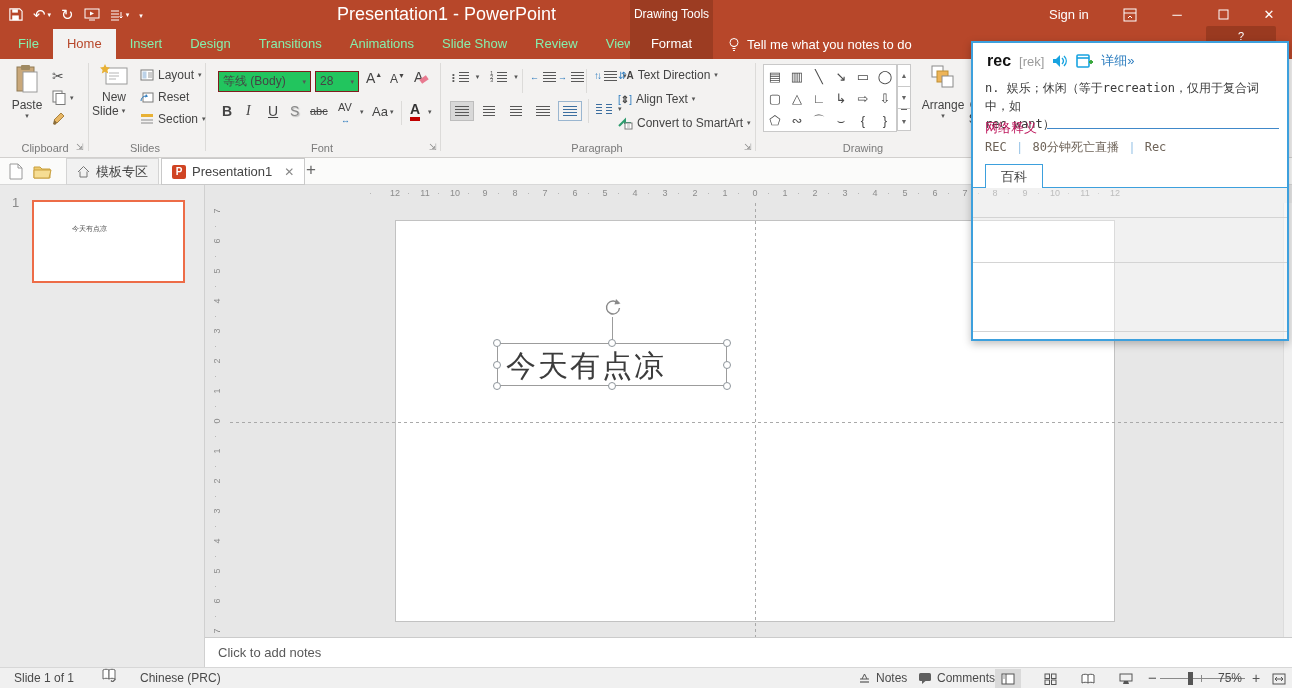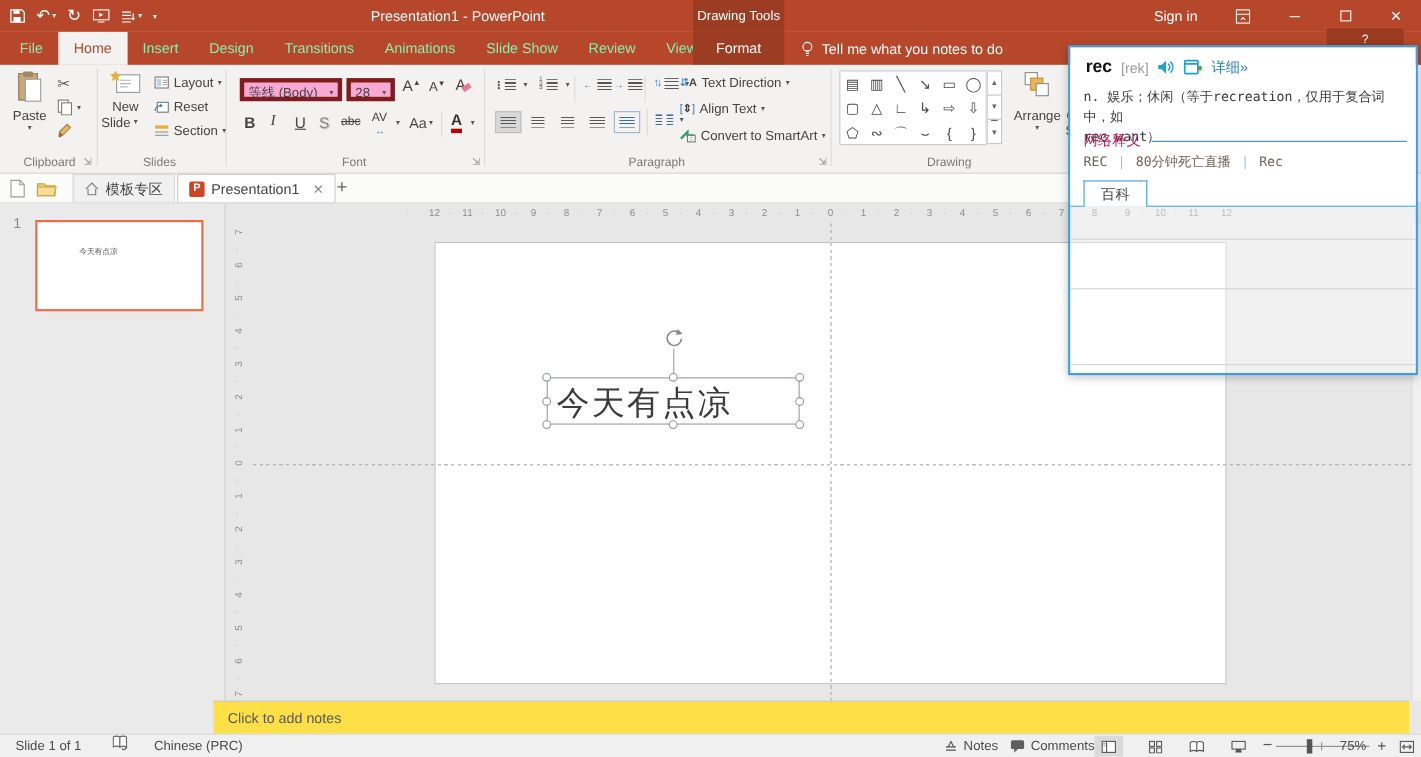--- a/index.html
+++ b/index.html
@@ -5,40 +5,40 @@
 *{box-sizing:border-box;margin:0;padding:0}
 html,body{width:1292px;height:688px;overflow:hidden}
 body{font-family:"Liberation Sans",sans-serif;background:#fff;color:#444}
 #app{position:relative;width:1292px;height:688px;background:#e7e7e7}
 .abs{position:absolute}
 
 #titlebar{position:absolute;left:0;top:0;width:1292px;height:29px;background:#b7472a;color:#fff}
 #titlebar .qat{position:absolute;top:0;left:8px;height:29px;display:flex;align-items:center;gap:10px}
 .qbtn{color:#fff;font-size:15px;line-height:29px;cursor:default;display:flex;align-items:center}
 .qbtn .dd{font-size:7px;margin-left:2px}
-#title-text{position:absolute;left:337px;top:0;line-height:29px;font-size:13px;color:#fff}
+#title-text{position:absolute;left:337px;top:0;line-height:29px;font-size:18px;color:#fff}
 #ctx-header{position:absolute;left:630px;top:0;width:83px;height:29px;background:#9c3c22;color:#fff;font-size:12px;text-align:center;line-height:29px}
 #signin{position:absolute;left:1049px;top:0;line-height:29px;font-size:13px;color:#fff}
 .winbtn{position:absolute;top:0;width:34px;height:29px;color:#fff;text-align:center;line-height:29px;font-size:13px}
 
 #tabrow{position:absolute;left:0;top:29px;width:1292px;height:30px;background:#b7472a}
 #ribbon-tabs{position:absolute;left:4px;top:0;height:30px;display:flex}
 .rtab{padding:0 14px;line-height:30px;font-size:13px;color:#86efac;white-space:nowrap}
 .rtab.active{background:#f3f2f1;color:#b7472a}
 #ctx-tab{position:absolute;left:630px;top:0;width:83px;height:30px;background:#9c3c22;color:#fff;font-size:13px;text-align:center;line-height:30px}
 #tellme{position:absolute;left:728px;top:0;height:30px;display:flex;align-items:center;gap:7px;color:#fff;font-size:13px}
 #help-btn{position:absolute;left:1206px;top:-3px;width:70px;height:20px;background:#9a3a20;border-radius:2px;color:#fff;font-size:11px;text-align:center;line-height:20px}
 
 #ribbon{position:absolute;left:0;top:59px;width:1292px;height:99px;background:#f3f2f1;border-bottom:1px solid #d2d0ce;font-size:12px;color:#444}
 .vsep{position:absolute;top:4px;width:1px;height:88px;background:#dcdbd9}
 .grouplabel{position:absolute;top:83px;font-size:11px;color:#7a7a7a;text-align:center}
 .launcher{position:absolute;top:83px;font-size:9px;color:#8a8a8a}
 .dd{font-size:7px;color:#555}
 .btnlabel{font-size:12px;color:#444}
-.combo{position:absolute;height:21px;background:#f9a8d4;border:4px solid #7f1d1d;font-size:12px;line-height:19px;padding:0 4px;display:flex;justify-content:space-between;align-items:flex-start}
+.combo{position:absolute;height:21px;background:#22c55e;border:1px solid #7f1d1d;font-size:12px;line-height:19px;padding:0 4px;display:flex;justify-content:space-between;align-items:flex-start}
 .fx{display:flex;align-items:center;gap:4px}
 .bars{display:inline-block;width:13px;height:10px;background:repeating-linear-gradient(to bottom,#585858 0 1px,transparent 1px 3px)}
 .bars.blue{background:repeating-linear-gradient(to bottom,#3c6e9f 0 1px,transparent 1px 3px)}
 .alignbtn{position:absolute;width:24px;height:20px;display:flex;align-items:center;justify-content:center}
 .alignbtn.active{background:#d8d8d8;border:1px solid #bdbdbd}
 #shape-grid{position:absolute;left:763px;top:5px;width:134px;height:68px;background:#fff;border:1px solid #c9c9c9;display:grid;grid-template-columns:repeat(6,1fr);align-items:center;justify-items:center}
 .shape-cell{font-size:13px;color:#4a4a4a;line-height:1}
 .scrollbtn{position:absolute;left:897px;width:14px;height:23px;background:#fff;border:1px solid #c9c9c9;font-size:7px;color:#666;text-align:center;line-height:21px}
 
 #docbar{position:absolute;left:0;top:158px;width:1292px;height:27px;background:#fbfbfa;border-bottom:1px solid #d8d8d8}
@@ -56,21 +56,21 @@
 
 #slide{position:absolute;left:395px;top:220px;width:720px;height:402px;background:#fff;border:1px solid #c2c2c2}
 #guide-h{position:absolute;left:230px;top:422px;width:1053px;height:1px;background:repeating-linear-gradient(90deg,#a9a9a9 0 3px,transparent 3px 6px)}
 #guide-v{position:absolute;left:755px;top:203px;width:1px;height:434px;background:repeating-linear-gradient(180deg,#a9a9a9 0 3px,transparent 3px 6px)}
 #scrollstrip{position:absolute;left:1283px;top:203px;width:9px;height:434px;background:#f0f0f0;border-left:1px solid #dcdcdc}
 #textbox{position:absolute;left:497px;top:343px;width:230px;height:43px;border:1px solid #9c9c9c;background:transparent}
 #textbox-text{position:absolute;left:506px;top:346px;font-size:30px;letter-spacing:2px;color:#3c3c3c;white-space:nowrap}
 .handle{position:absolute;width:8px;height:8px;border:1px solid #8f969c;background:#fff;border-radius:50%}
 #rotate-stem{position:absolute;left:612px;top:317px;width:1px;height:26px;background:#9c9c9c}
 
-#notes{position:absolute;left:194px;top:637px;width:1087px;height:30px;background:#fde047;border-top:1px solid #cbcbcb}
+#notes{position:absolute;left:205px;top:637px;width:1087px;height:30px;background:#ffffff;border-top:1px solid #cbcbcb}
 #notes span{position:absolute;left:13px;top:7px;font-size:13px;color:#595959}
 #statusbar{position:absolute;left:0;top:667px;width:1292px;height:21px;background:#f0f0f0;border-top:1px solid #d7d7d7;font-size:12px;color:#4a4a4a}
 .sitem{position:absolute;top:0;line-height:20px;display:flex;align-items:center;gap:5px}
 .viewbtn{position:absolute;top:1px;width:26px;height:19px;display:flex;align-items:center;justify-content:center}
 .viewbtn.active{background:#dadada}
 
 #popup{position:absolute;left:971px;top:41px;width:318px;height:300px;border:2px solid #3da0dd;box-shadow:0 3px 8px rgba(0,0,0,.25)}
 #popup-top{position:absolute;left:0;top:0;width:314px;height:145px;background:#fff}
 #popup-head{position:absolute;left:14px;top:9px;display:flex;align-items:center;gap:8px}
 #popup-word{font-size:16px;font-weight:bold;color:#111}

